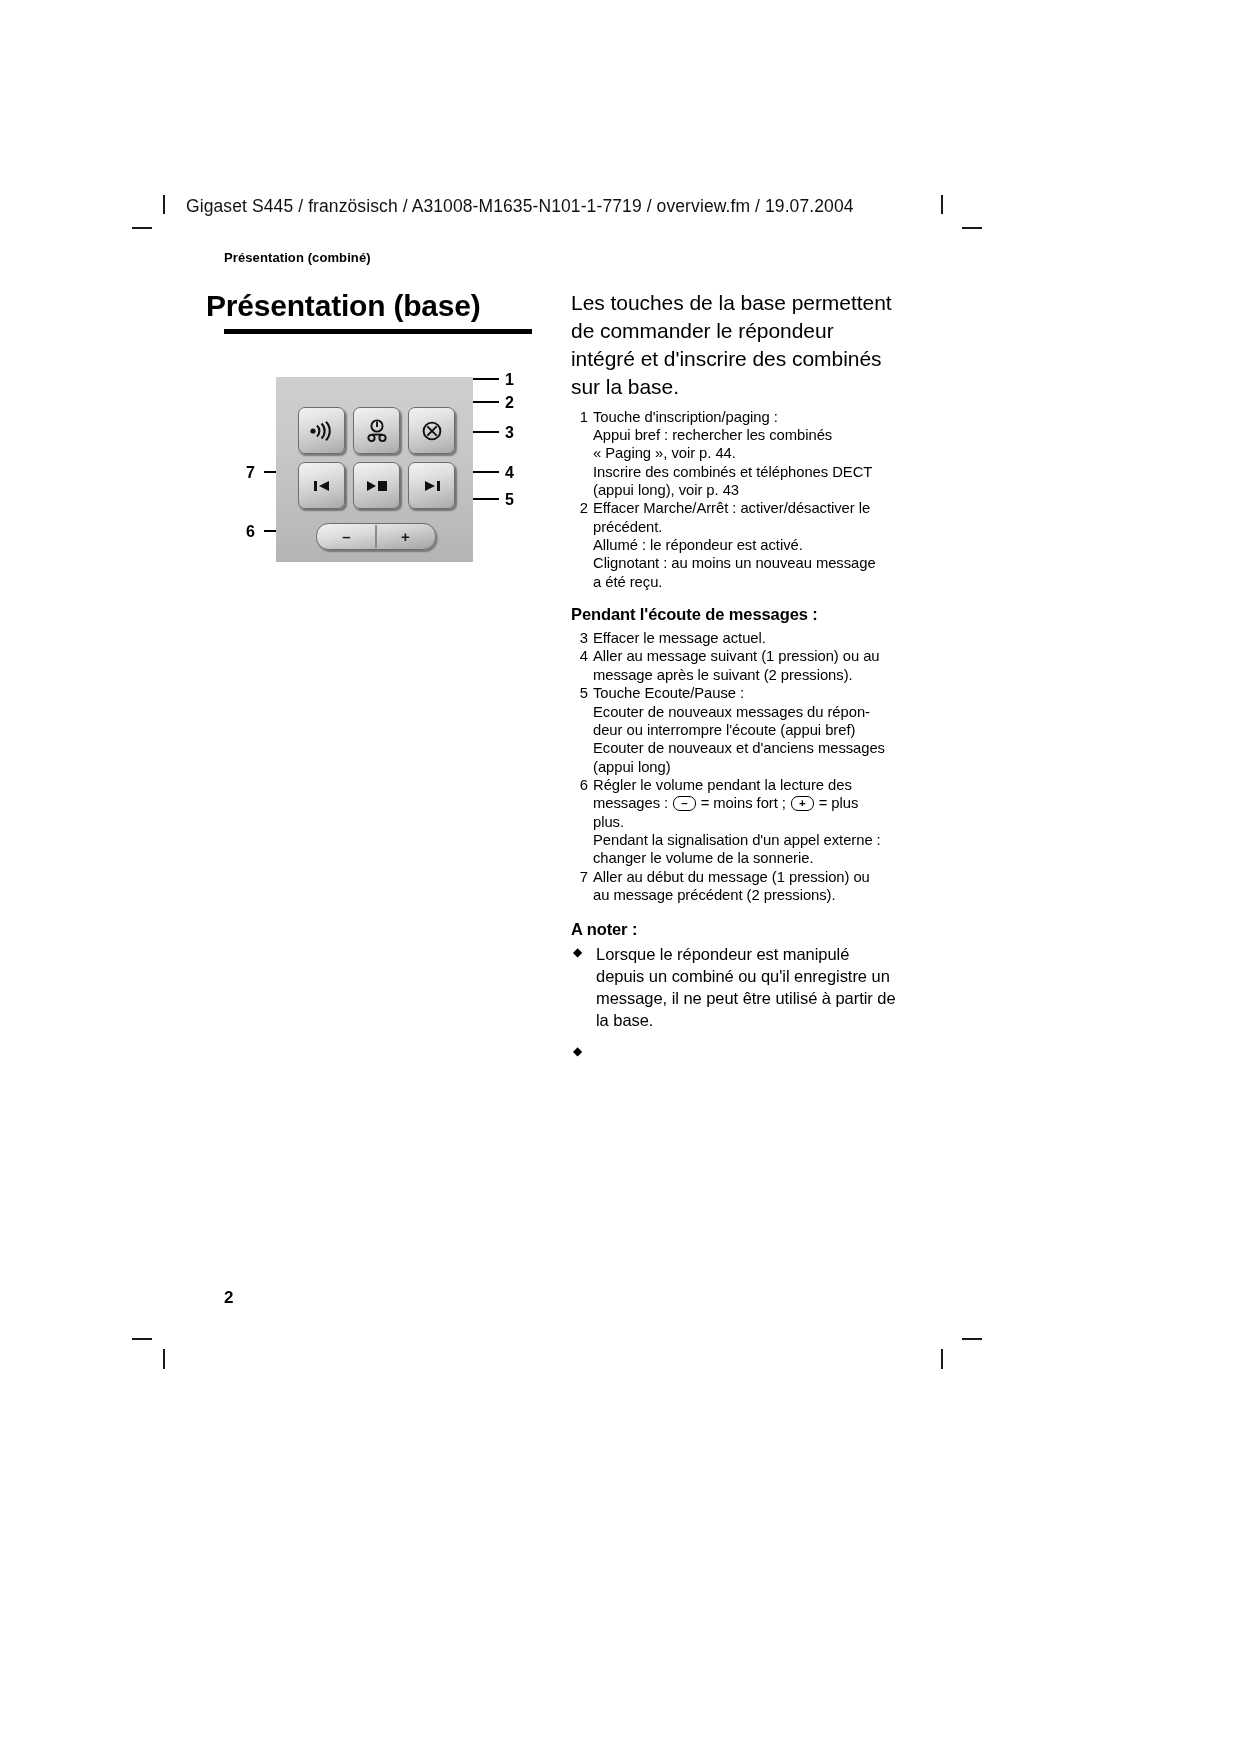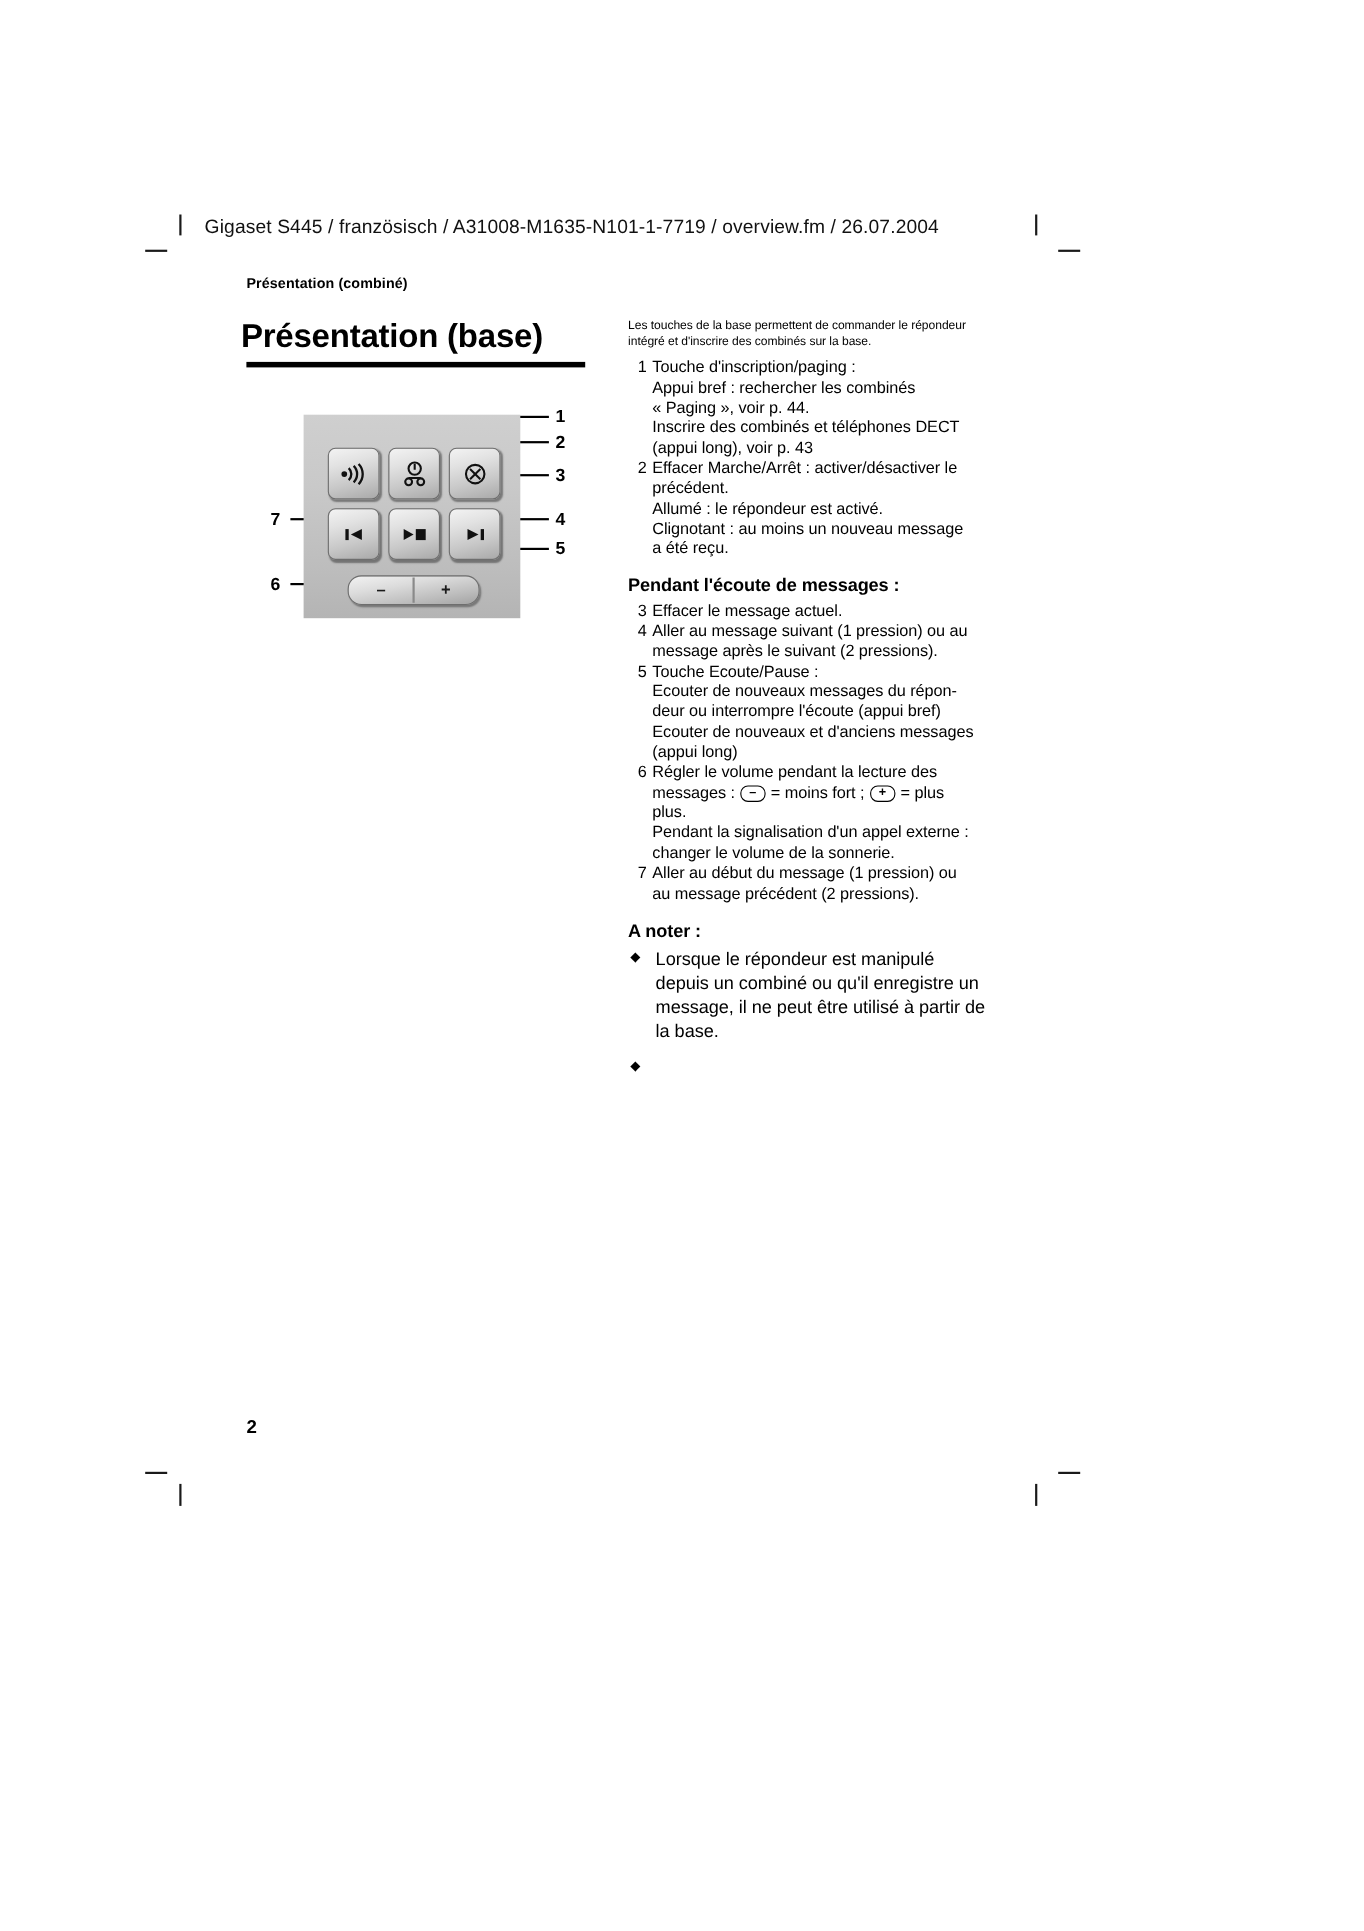--- a/index.html
+++ b/index.html
@@ -57,21 +57,21 @@
     left: 224px;
     top: 250px;
     font-size: 13px;
     font-weight: bold;
     letter-spacing: 0.1px;
   }
 
   
   .page-title {
     position: absolute;
-    left: 219px;
+    left: 206px;
     top: 289px;
     font-size: 30px;
     font-weight: bold;
     letter-spacing: -0.2px;
   }
   .title-rule {
     position: absolute;
     left: 224px;
     top: 329px;
     width: 308px;
@@ -161,21 +161,21 @@
   }
 
   
   .right-col {
     position: absolute;
     left: 571px;
     top: 289px;
     width: 325px;
   }
   .intro {
-    font-size: 11px;
+    font-size: 21px;
     line-height: 1.33;
     margin: 0 0 7px 0;
     letter-spacing: -0.05px;
   }
   ol.numlist {
     list-style: none;
     margin: 0;
     padding: 0;
   }
   ol.numlist > li {
@@ -251,21 +251,21 @@
 
 <div class="crop crop-h" style="left:132px; top:227px;"></div>
 <div class="crop crop-h" style="left:962px; top:227px;"></div>
 <div class="crop crop-h" style="left:132px; top:1338px;"></div>
 <div class="crop crop-h" style="left:962px; top:1338px;"></div>
 <div class="crop crop-v" style="left:163px; top:1349px;"></div>
 <div class="crop crop-v" style="left:941px; top:1349px;"></div>
 
 <div class="header-bar-left"></div>
 <div class="header-bar-right"></div>
-<div class="running-header">Gigaset S445 / französisch / A31008-M1635-N101-1-7719 / overview.fm / 26.07.2004</div>
+<div class="running-header">Gigaset S445 / französisch / A31008-M1635-N101-1-7719 / overview.fm / 19.07.2004</div>
 
 <div class="chapter-label">Présentation (combiné)</div>
 
 <div class="page-title">Présentation (base)</div>
 <div class="title-rule"></div>
 
 <div class="figure-wrap">
 
   <div class="callout-num" style="left:281px; top:11px;">1</div>
   <div class="callout-num" style="left:281px; top:34px;">2</div>

